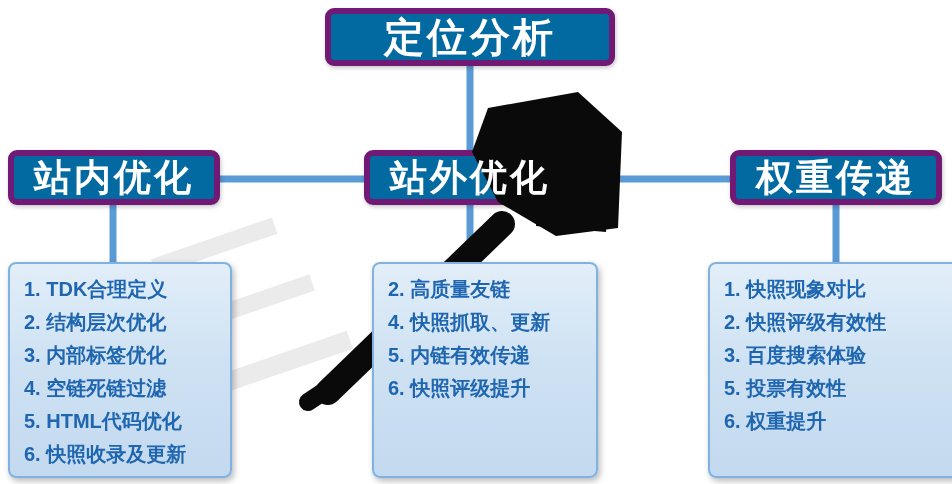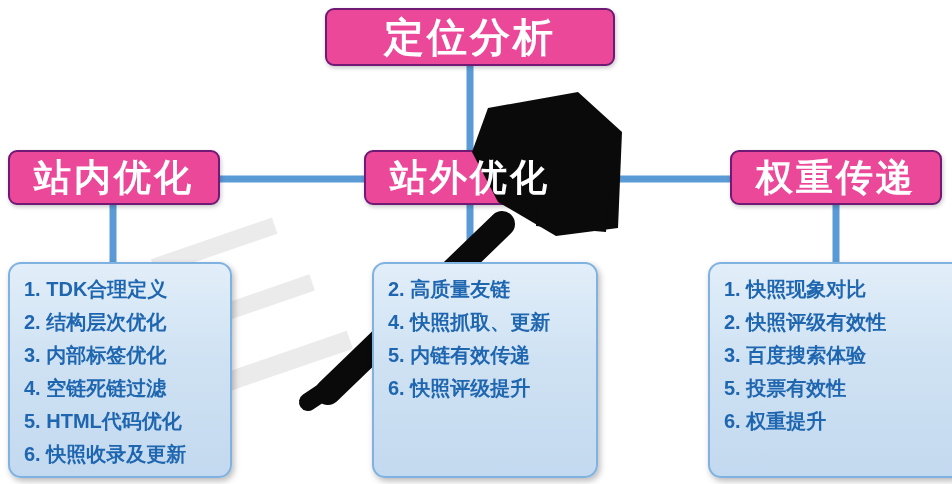--- a/index.html
+++ b/index.html
@@ -7,39 +7,39 @@
     position:relative; width:952px; height:484px; overflow:hidden;
     background:#ffffff;
     font-family:"Liberation Sans", sans-serif;
   }
   svg.layer { position:absolute; left:0; top:0; width:952px; height:484px; }
   .connectors { z-index:0; }
   .watermark { z-index:5; pointer-events:none; }
 
   .node {
     position:absolute; box-sizing:border-box;
-    background:#ec4899;
-    border:2px solid #701a75;
+    background:#0369a1;
+    border:6px solid #701a75;
     border-radius:9px;
     display:flex; align-items:center; justify-content:center;
     box-shadow:1px 2px 4px rgba(0,0,0,0.22);
   }
   .node .label {
     position:relative; z-index:10;
     color:#ffffff; font-weight:bold; letter-spacing:3px;
     white-space:nowrap;
   }
   .root-node .label { font-size:40px; }
   .branch-node .label { font-size:37px; }
 
   .panel {
     position:absolute; z-index:8; box-sizing:border-box;
     background:linear-gradient(180deg,#e2eef9 0%, #cfe2f3 45%, #c3d9ef 100%);
     border:2px solid #7fb2e0;
-    border-radius:13px;
+    border-radius:8px;
     box-shadow:2px 3px 6px rgba(0,0,0,0.28);
     padding:9px 6px 6px 14px;
   }
   .panel ul { list-style:none; margin:0; padding:0; }
   .panel li {
     color:#1f66b0; font-weight:bold; font-size:20px; line-height:33px;
     white-space:nowrap;
   }
 </style>
 </head>

